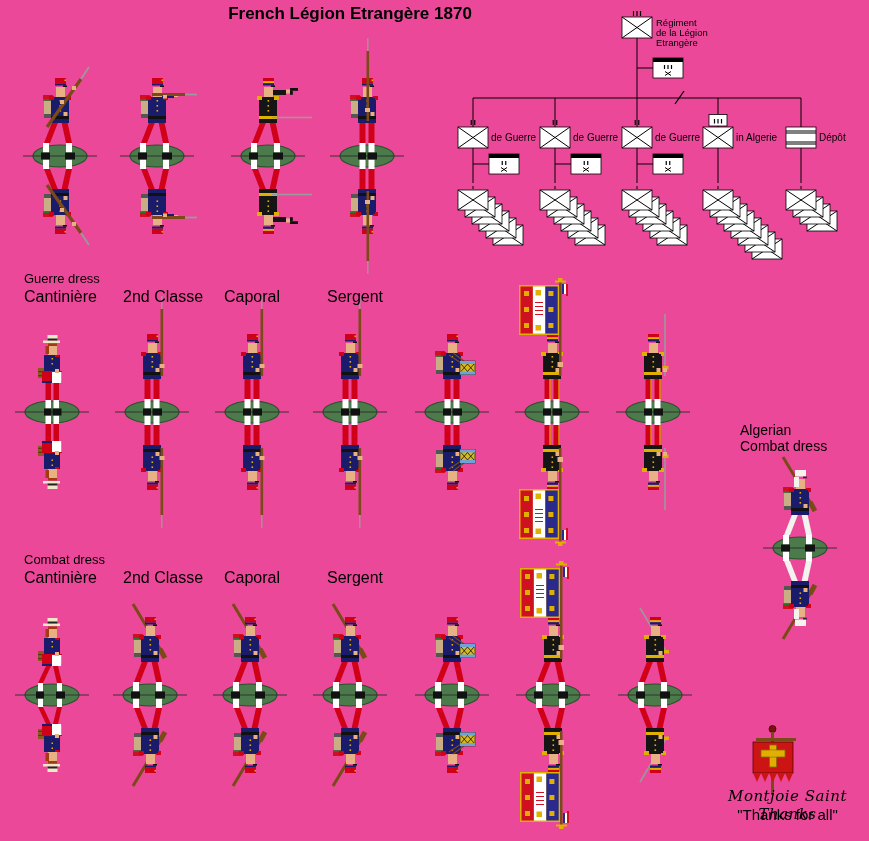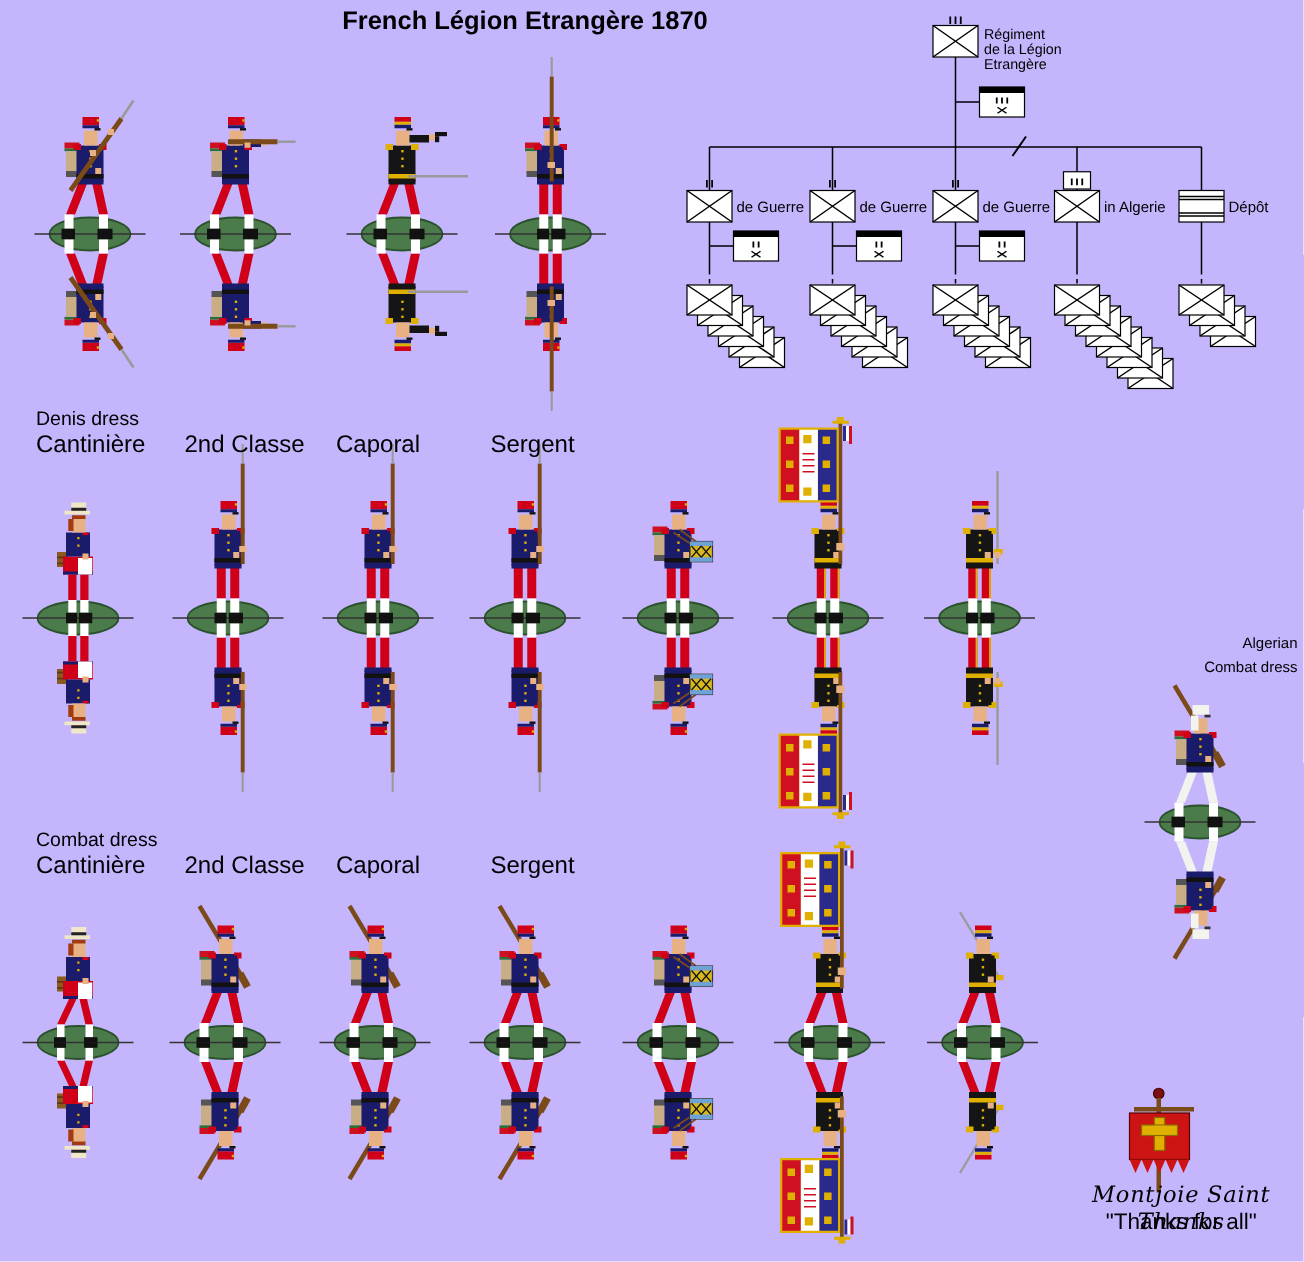--- a/index.html
+++ b/index.html
@@ -1,22 +1,22 @@
 <!DOCTYPE html>
 <html><head>
 <meta charset="utf-8">
 <style>
   html,body{margin:0;padding:0;background:#fff;}
-  .canvas{position:relative;width:869px;height:841px;background:#c4b5fd;overflow:hidden;
+  .canvas{position:relative;width:869px;height:841px;background:#ec4899;overflow:hidden;
           font-family:"Liberation Sans",sans-serif;color:#000;}
   .abs{position:absolute;text-align:center;}
   .title{font-size:17px;font-weight:bold;text-align:center;}
   .heading{font-size:13px;}
   .rolelabel{font-size:16px;}
-  .alglabel{font-size:10px;text-align:right;line-height:16px;}
+  .alglabel{font-size:14px;text-align:left;line-height:16px;}
   .motto{font-family:"DejaVu Serif",serif;font-style:italic;font-size:15px;text-align:center;letter-spacing:0.5px;}
   .thanks{font-size:15px;text-align:center;}
   svg{display:block;}
 </style>
 </head>
 <body>
 
 <div class="canvas">
 
   <div class="abs title" style="left:175px;top:4px;width:350px;">French Légion Etrangère 1870</div>
@@ -1518,21 +1518,21 @@
           <rect x="3" y="-58" width="5" height="14" fill="#1b1b6b"></rect>
           <rect x="3.5" y="-44" width="4" height="4" fill="#e8b184"></rect>
           <rect x="-4" y="-69" width="9" height="10" fill="#e8b184"></rect>
           <rect x="-6" y="-71" width="5" height="10" fill="#f4f4ee"></rect>
           <rect x="-5" y="-78" width="11" height="6.5" fill="#f4f4ee"></rect>
           <rect x="3" y="-71.5" width="4" height="1.8" fill="#333"></rect>
         </g>
       </svg>
     </div>
 
-  <div class="abs heading" style="left:24px;top:271px;">Denis dress</div>
+  <div class="abs heading" style="left:24px;top:271px;">Guerre dress</div>
   <div class="abs rolelabel" style="left:24px;top:288px;">Cantinière</div>
   <div class="abs rolelabel" style="left:123px;top:288px;">2nd Classe</div>
   <div class="abs rolelabel" style="left:224px;top:288px;">Caporal</div>
   <div class="abs rolelabel" style="left:327px;top:288px;">Sergent</div>
 
   <div class="abs heading" style="left:24px;top:552px;">Combat dress</div>
   <div class="abs rolelabel" style="left:24px;top:569px;">Cantinière</div>
   <div class="abs rolelabel" style="left:123px;top:569px;">2nd Classe</div>
   <div class="abs rolelabel" style="left:224px;top:569px;">Caporal</div>
   <div class="abs rolelabel" style="left:327px;top:569px;">Sergent</div>

